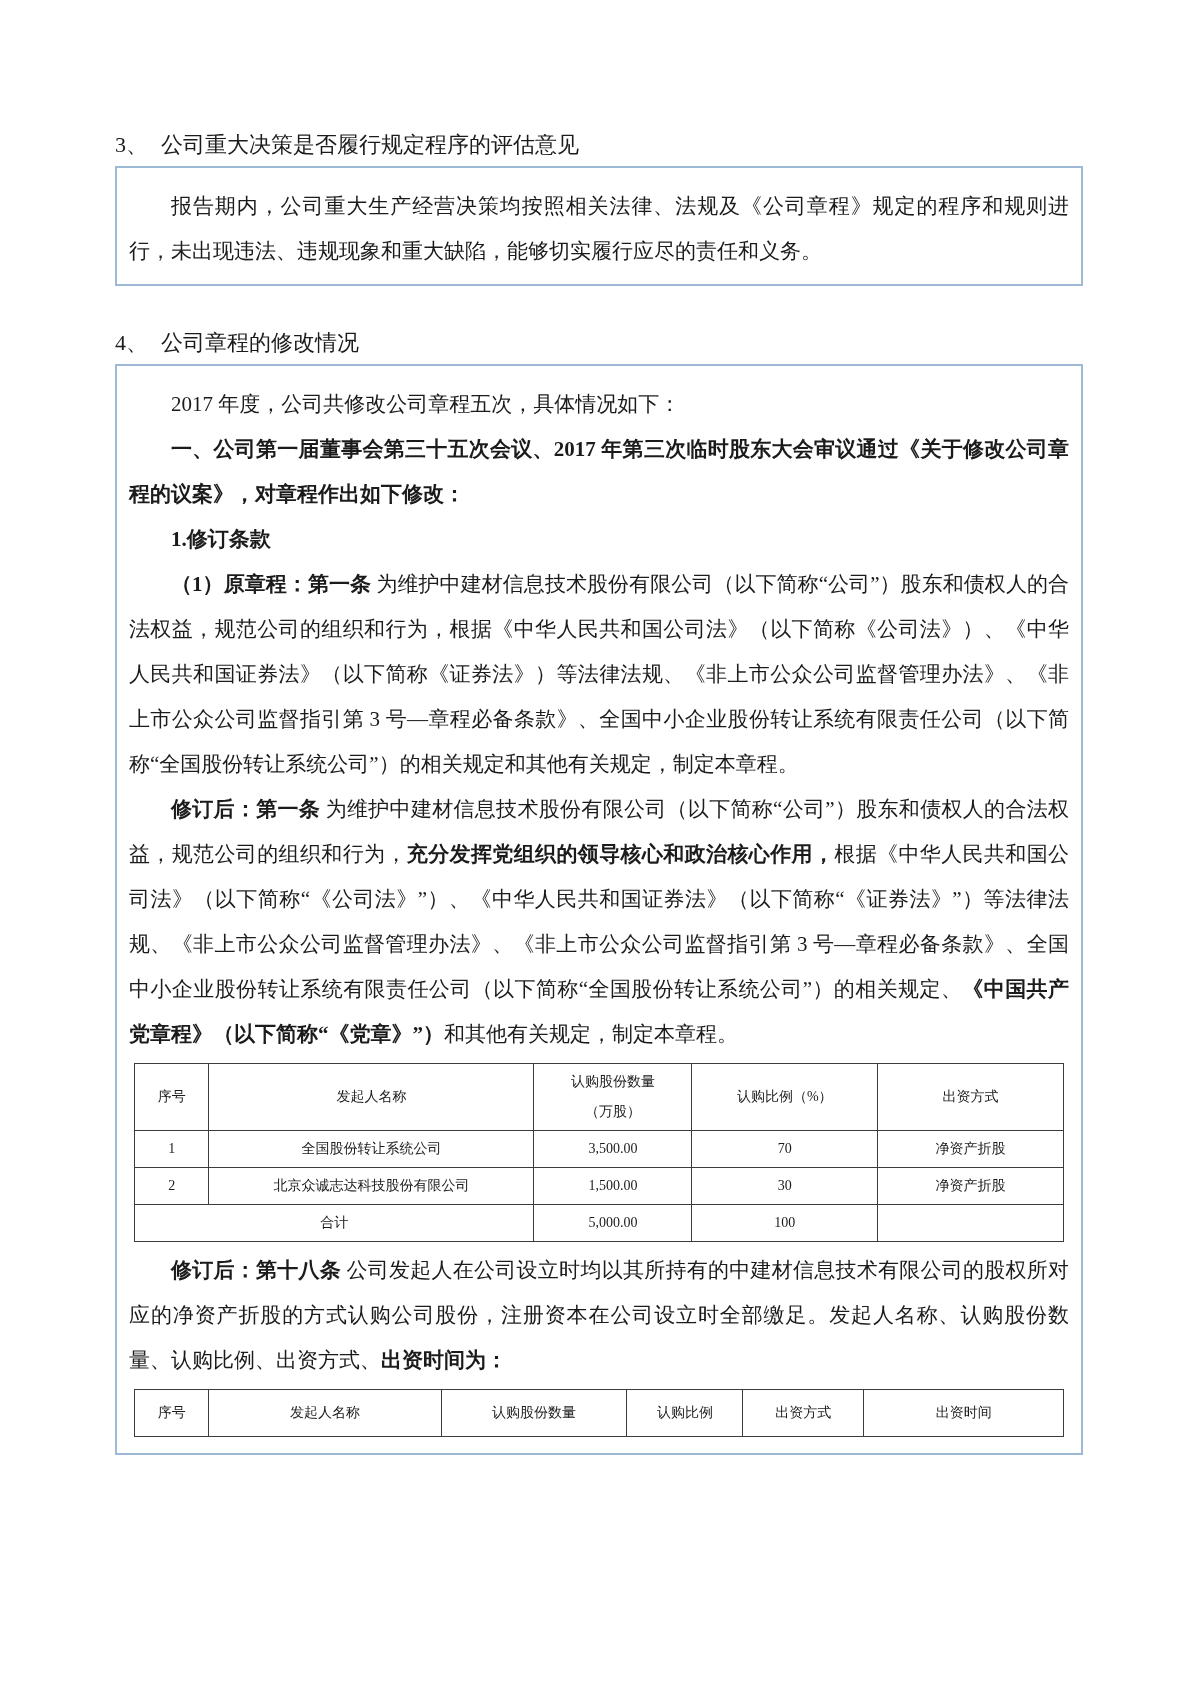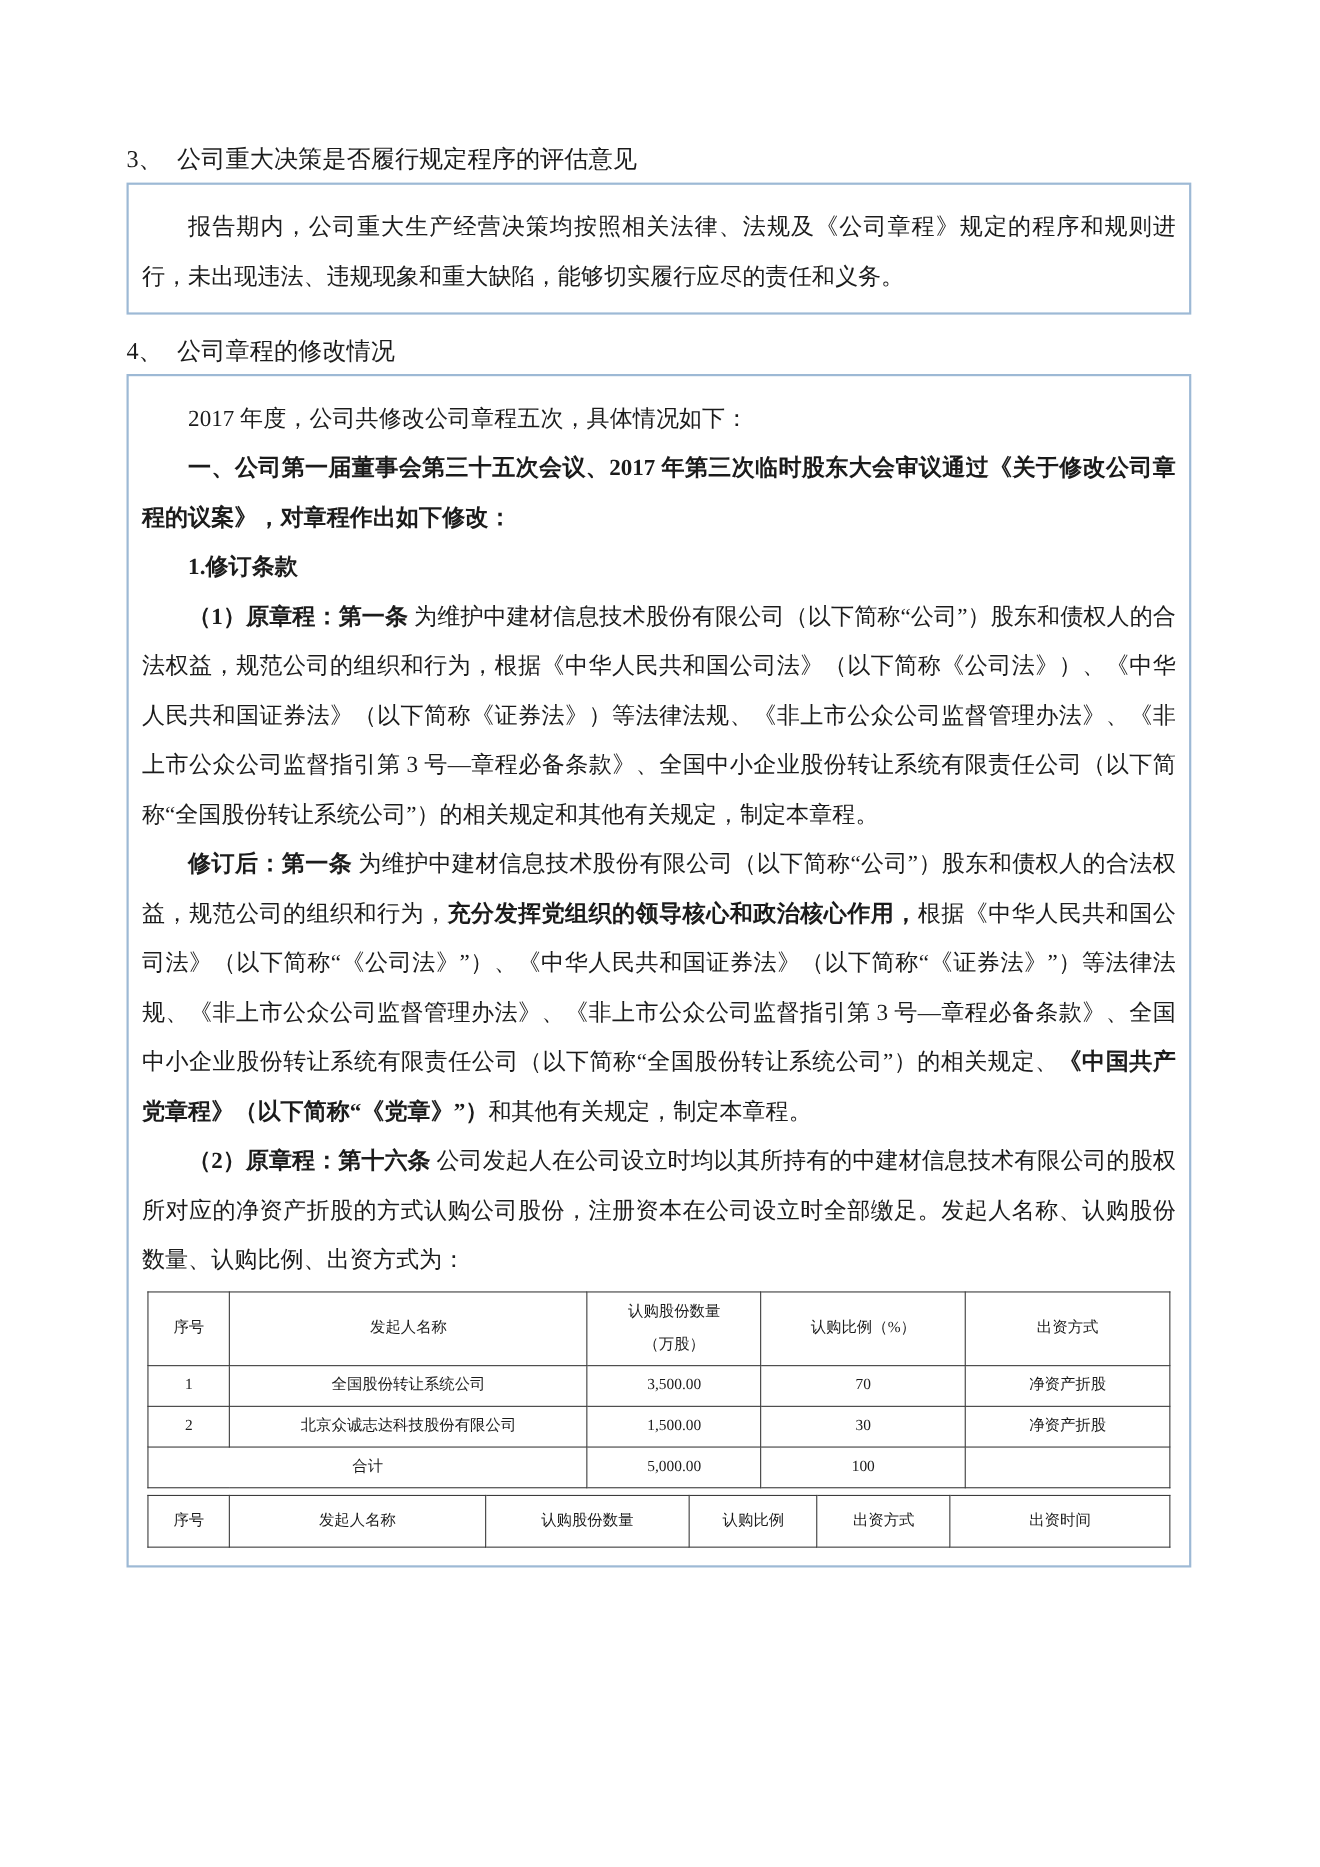--- a/index.html
+++ b/index.html
@@ -23,21 +23,21 @@
     font-weight: normal;
     font-size: 22px;
     line-height: 30px;
     white-space: nowrap;
   }
   .heading .h-num {
     display: inline-block;
     min-width: 46px;
   }
   .heading-4 {
-    margin-top: 18px;
+    margin-top: 42px;
   }
   .bluebox {
     border: 2px solid #9db9d5;
     box-sizing: border-box;
     margin-top: 6px;
     padding: 16px 12px 10px 12px;
     background: #ffffff;
   }
   .para {
     margin: 0;
@@ -103,21 +103,20 @@
     <p class="para">2017 年度，公司共修改公司章程五次，具体情况如下：</p>
 
     <p class="para bold">一、公司第一届董事会第三十五次会议、2017 年第三次临时股东大会审议通过《关于修改公司章程的议案》，对章程作出如下修改：</p>
 
     <p class="para bold">1.修订条款</p>
 
     <p class="para"><span class="bold">（1）原章程：第一条 </span><span>为维护中建材信息技术股份有限公司（以下简称“公司”）股东和债权人的合法权益，规范公司的组织和行为，根据《中华人民共和国公司法》（以下简称《公司法》）、《中华人民共和国证券法》（以下简称《证券法》）等法律法规、《非上市公众公司监督管理办法》、《非上市公众公司监督指引第 3 号—章程必备条款》、全国中小企业股份转让系统有限责任公司（以下简称“全国股份转让系统公司”）的相关规定和其他有关规定，制定本章程。</span></p>
 
     <p class="para"><span class="bold">修订后：第一条 </span><span>为维护中建材信息技术股份有限公司（以下简称“公司”）股东和债权人的合法权益，规范公司的组织和行为，</span><span class="bold">充分发挥党组织的领导核心和政治核心作用，</span><span>根据《中华人民共和国公司法》（以下简称“《公司法》”）、《中华人民共和国证券法》（以下简称“《证券法》”）等法律法规、《非上市公众公司监督管理办法》、《非上市公众公司监督指引第 3 号—章程必备条款》、全国中小企业股份转让系统有限责任公司（以下简称“全国股份转让系统公司”）的相关规定、</span><span class="bold">《中国共产党章程》（以下简称“《党章》”）</span><span>和其他有关规定，制定本章程。</span></p>
 
-    <p class="para"><span class="bold">（2）原章程：第十六条 </span><span>公司发起人在公司设立时均以其所持有的中建材信息技术有限公司的股权所对应的净资产折股的方式认购公司股份，注册资本在公司设立时全部缴足。发起人名称、认购股份数量、认购比例、出资方式为：</span></p>
 
     <table class="dtable t1">
       <colgroup>
           <col class="c1">
           <col class="c2">
           <col class="c3">
           <col class="c4">
           <col class="c5">
         </colgroup>
       <tbody>
@@ -145,20 +144,21 @@
         </tr>
         <tr>
           <td colspan="2">合计</td>
           <td>5,000.00</td>
           <td>100</td>
           <td></td>
         </tr>
       </tbody>
     </table>
 
+    <p class="para"><span class="bold">修订后：第十八条 </span><span>公司发起人在公司设立时均以其所持有的中建材信息技术有限公司的股权所对应的净资产折股的方式认购公司股份，注册资本在公司设立时全部缴足。发起人名称、认购股份数量、认购比例、出资方式、</span><span class="bold">出资时间为：</span></p>
 
     <table class="dtable t2">
       <colgroup>
           <col class="c1">
           <col class="c2">
           <col class="c3">
           <col class="c4">
           <col class="c5">
           <col class="c6">
         </colgroup>

